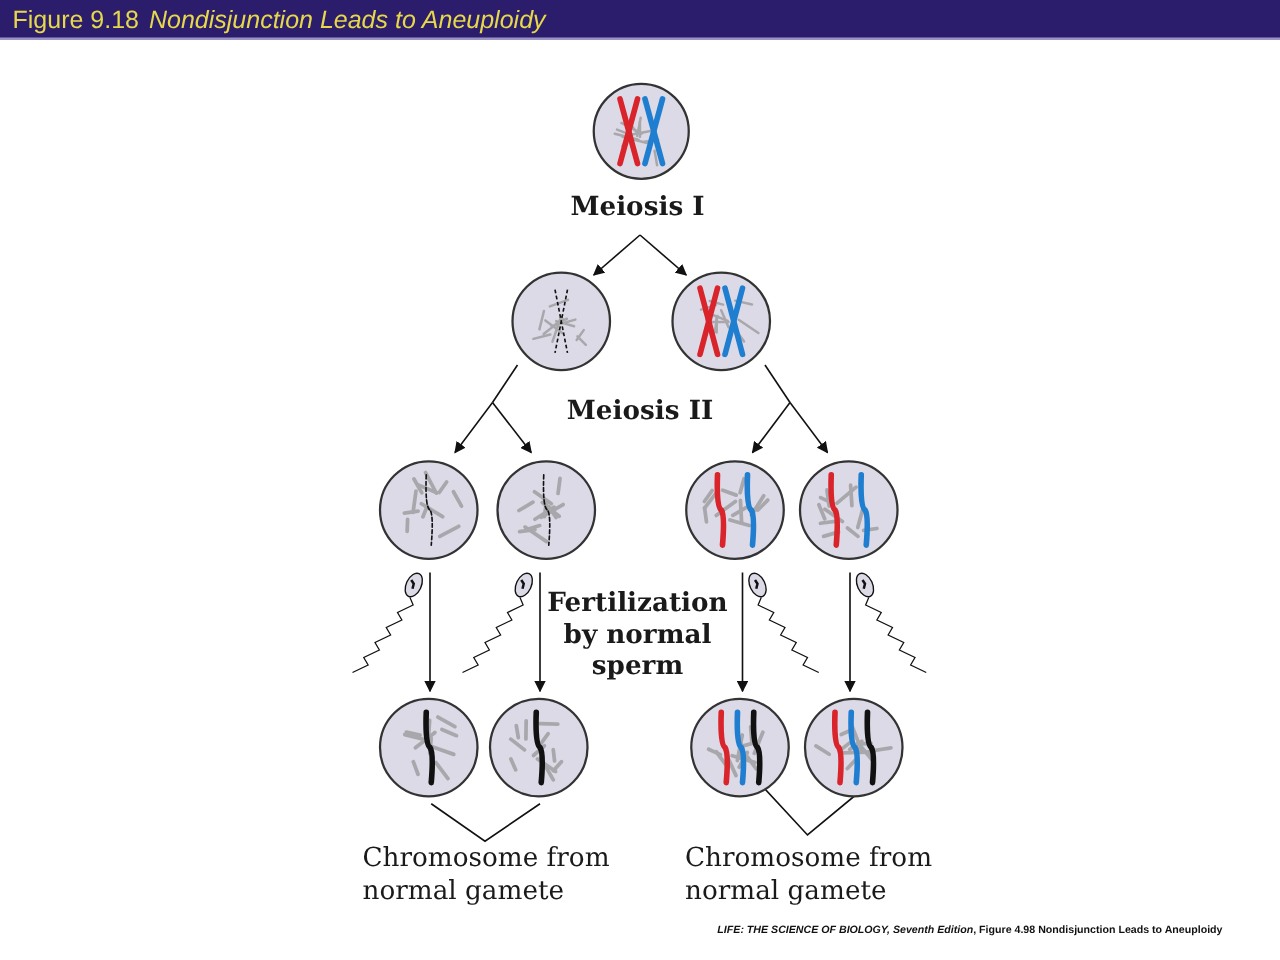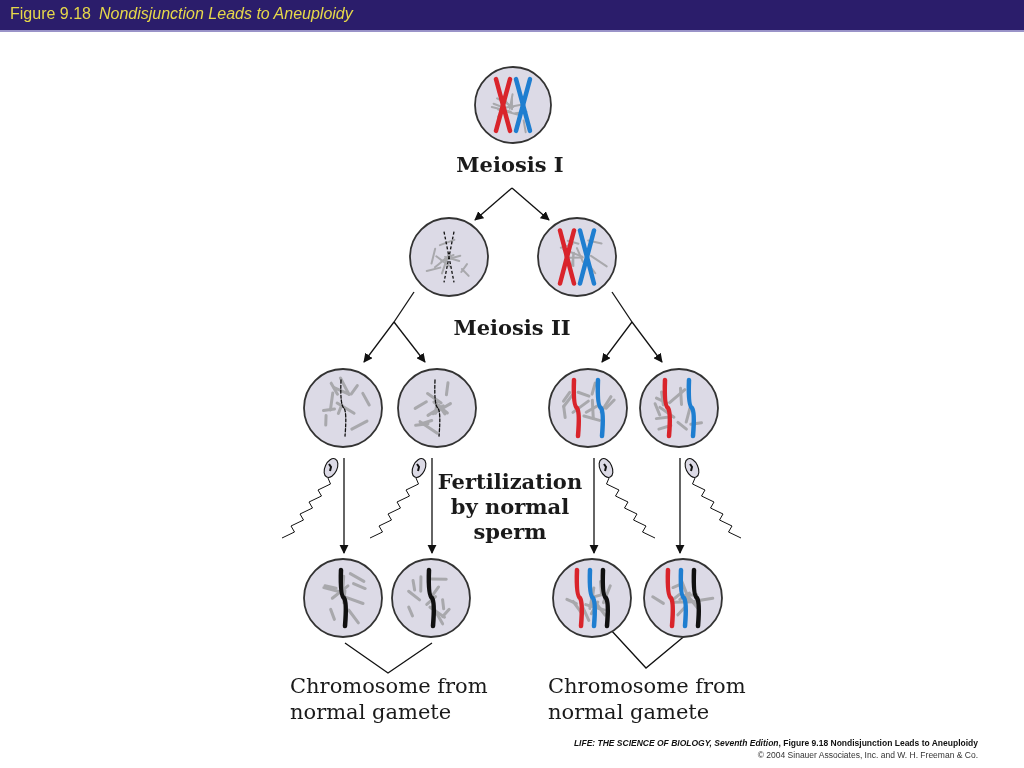--- a/index.html
+++ b/index.html
@@ -1,18 +1,18 @@
 <!DOCTYPE html>
 <html><head>
 <meta charset="utf-8">
 <style>
   html, body { margin: 0; padding: 0; }
   body { width: 1024px; height: 768px; background: #ffffff; position: relative; overflow: hidden; font-family: "Liberation Sans", sans-serif; }
   .title-bar { position: absolute; left: 0; top: 0; width: 1024px; height: 32px; background: #2b1d6b; border-bottom: 2px solid #9a93c8; box-sizing: border-box; }
-  .title-text { position: absolute; left: 10px; top: 5px; font-size: 16px; color: #e6d84a; white-space: nowrap; }
+  .title-text { position: absolute; left: 10px; top: 5px; font-size: 20px; color: #e6d84a; white-space: nowrap; }
   .title-text .fig-num { font-style: normal; }
   .title-text .fig-name { font-style: italic; margin-left: 8px; }
   svg.diagram { position: absolute; left: 0; top: 0; }
   .label { font-family: "DejaVu Serif", "Liberation Serif", serif; }
   .footer { position: absolute; right: 46px; top: 737px; text-align: right; font-size: 8.5px; color: #111; line-height: 12px; }
   .footer .book { font-style: italic; font-weight: bold; text-align: center; }
   .footer .fig { font-weight: bold; }
   .footer .copy { color: #333; }
 </style>
 </head>
@@ -262,15 +262,14 @@
     <text x="510" y="514" text-anchor="middle" font-size="21" font-weight="bold">by normal</text>
     <text x="510" y="539" text-anchor="middle" font-size="21" font-weight="bold">sperm</text>
     <text x="290" y="693" font-size="21">Chromosome from</text>
     <text x="290" y="719" font-size="21">normal gamete</text>
     <text x="548" y="693" font-size="21">Chromosome from</text>
     <text x="548" y="719" font-size="21">normal gamete</text>
   </g>
 </svg>
 
 <div class="footer">
-  <div><span class="book">LIFE: THE SCIENCE OF BIOLOGY, Seventh Edition</span><span class="fig">, Figure 9.18 Nondisjunction Leads to Aneuploidy</span></div>
-  <div class="copy">© 2004 Sinauer Associates, Inc. and W. H. Freeman &amp; Co.</div>
+  <div><span class="book">LIFE: THE SCIENCE OF BIOLOGY, Seventh Edition</span><span class="fig">, Figure 4.98 Nondisjunction Leads to Aneuploidy</span></div>
 </div>
 
 </body></html>

